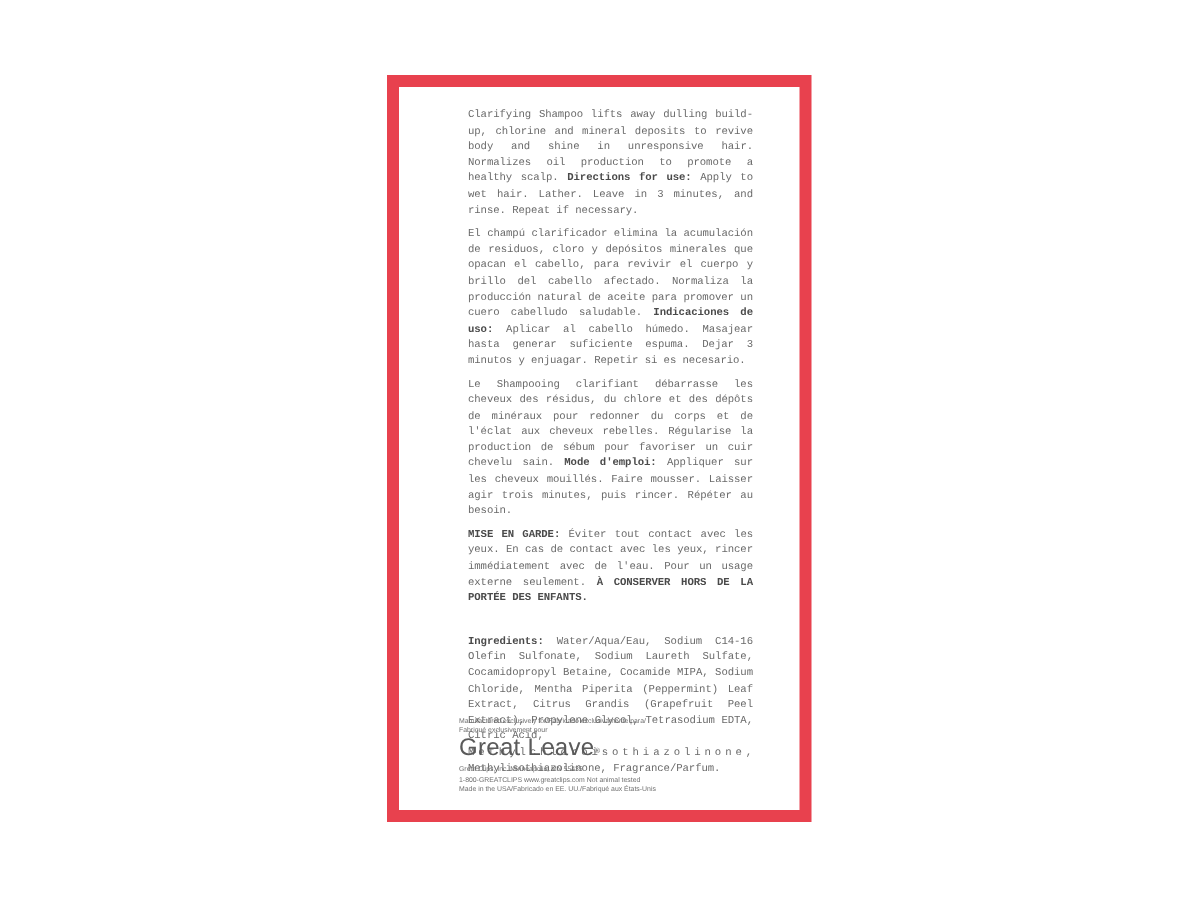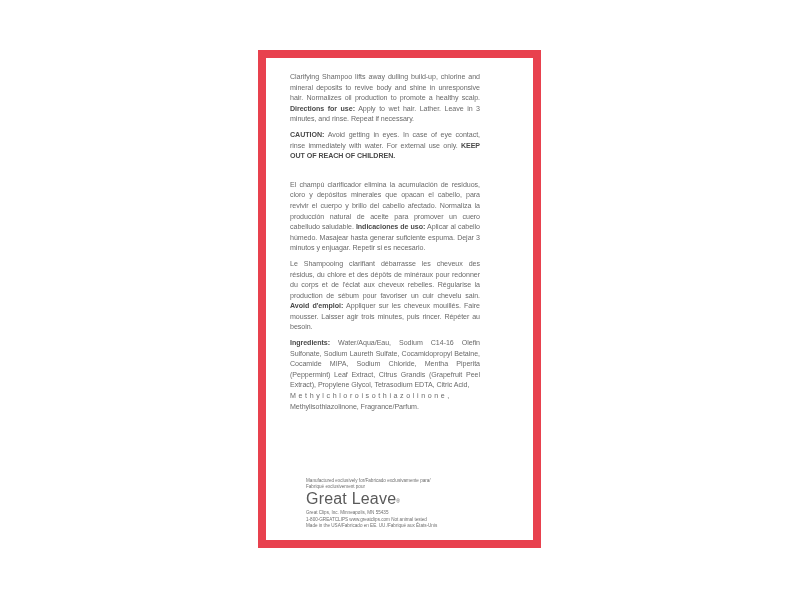--- a/index.html
+++ b/index.html
@@ -22,24 +22,24 @@
     }
     .label-inner {
       width: 100%;
       height: 100%;
       background: #ffffff;
       box-sizing: border-box;
       position: relative;
     }
     .content {
       position: absolute;
-      left: 24px;
+      left: 46px;
       top: 14px;
       width: 190px;
-      font-family: Liberation Sans, sans-serif;
+      font-family: Liberation Mono, monospace;
       font-size: 7.1px;
       line-height: 10.6px;
       color: #6a6a6a;
       text-align: justify;
       letter-spacing: -0.05px;
     }
     .content p {
       margin: 0 0 5px 0;
     }
     .content p.section-end {
@@ -85,27 +85,27 @@
   </style>
 </head>
 <body>
 
 <div class="label-frame">
   <div class="label-inner">
     <div class="content">
 
       <p><span>Clarifying Shampoo lifts away dulling build-up, chlorine and mineral deposits to revive body and shine in unresponsive hair. Normalizes oil production to promote a healthy scalp.</span> <b>Directions for use:</b> <span>Apply to wet hair. Lather. Leave in 3 minutes, and rinse. Repeat if necessary.</span></p>
 
-      <p class="section-end"><b>CAUTION:</b> <span>Avoid getting in eyes. In case of eye contact, rinse immediately with water.  For external use only.</span> <b>KEEP OUT OF REACH OF CHILDREN.</b></p>
 
       <p><span>El champú clarificador elimina la acumulación de residuos, cloro y depósitos minerales que opacan el cabello, para revivir el cuerpo y brillo del cabello afectado. Normaliza la producción natural de aceite para promover un cuero cabelludo saludable.</span> <b>Indicaciones de uso:</b> <span>Aplicar al cabello húmedo. Masajear hasta generar suficiente espuma. Dejar 3 minutos y enjuagar. Repetir si es necesario.</span></p>
 
 
-      <p><span>Le Shampooing clarifiant débarrasse les cheveux des résidus, du chlore et des dépôts de minéraux pour redonner du corps et de l'éclat aux cheveux rebelles. Régularise la production de sébum pour favoriser un cuir chevelu sain.</span> <b>Avoid d'emploi:</b> <span>Appliquer sur les cheveux mouillés. Faire mousser. Laisser agir trois minutes, puis rincer. Répéter au besoin.</span></p>
+      <p><span>Le Shampooing clarifiant débarrasse les cheveux des résidus, du chlore et des dépôts de minéraux pour redonner du corps et de l'éclat aux cheveux rebelles. Régularise la production de sébum pour favoriser un cuir chevelu sain.</span> <b>Mode d'emploi:</b> <span>Appliquer sur les cheveux mouillés. Faire mousser. Laisser agir trois minutes, puis rincer. Répéter au besoin.</span></p>
 
+      <p class="section-end"><b>MISE EN GARDE:</b> <span>Éviter tout contact avec les yeux. En cas de contact avec les yeux, rincer immédiatement avec de l'eau. Pour un usage externe seulement.</span> <b>À CONSERVER HORS DE LA PORTÉE DES ENFANTS.</b></p>
 
       <p><b>Ingredients:</b> <span>Water/Aqua/Eau, Sodium C14-16 Olefin Sulfonate, Sodium Laureth Sulfate, Cocamidopropyl Betaine, Cocamide MIPA, Sodium Chloride, Mentha Piperita (Peppermint) Leaf Extract, Citrus Grandis (Grapefruit Peel Extract), Propylene Glycol, Tetrasodium EDTA, Citric Acid,</span><span class="ingredients-stretch">Methylchloroisothiazolinone,</span><span>Methylisothiazolinone, Fragrance/Parfum.</span></p>
 
     </div>
 
     <div class="footer">
       <div class="small">Manufactured exclusively for/Fabricado exclusivamente para/</div>
       <div class="small">Fabriqué exclusivement pour</div>
       <div class="logo"><span>Great Leave</span><sup>®</sup></div>
       <div class="small">Great Clips, Inc. Minneapolis, MN 55435</div>

